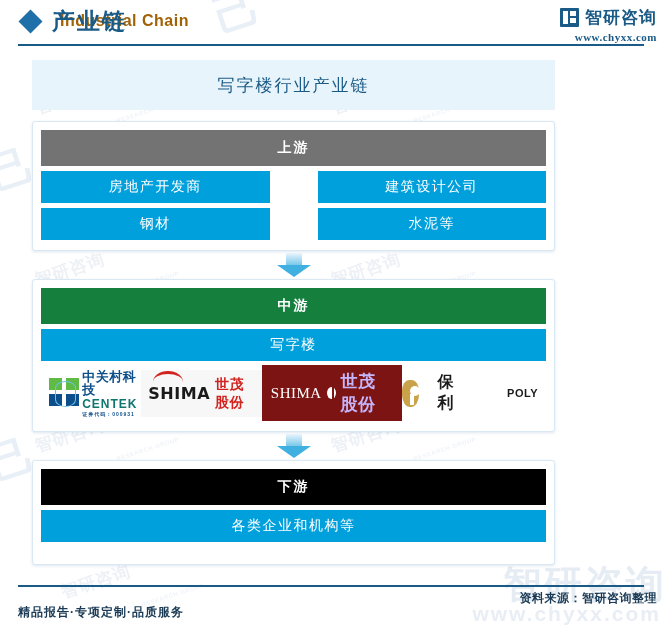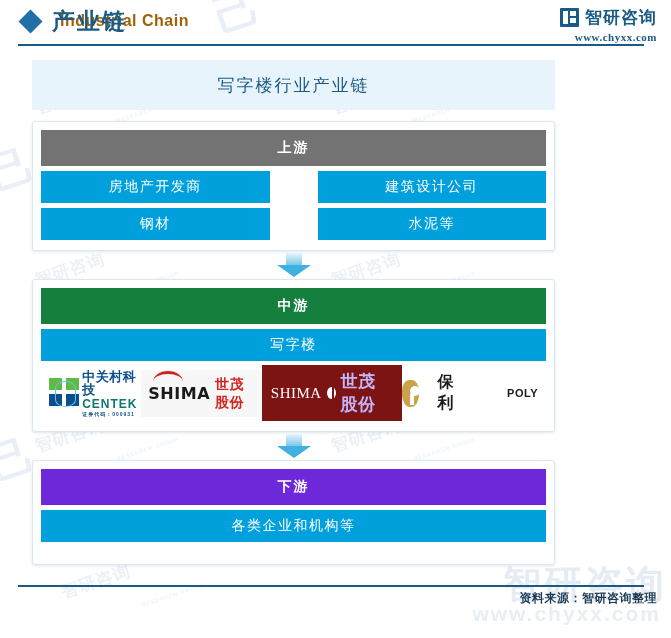--- a/index.html
+++ b/index.html
@@ -196,21 +196,21 @@
   .band-head {
     background: #737373;
     color: #ffffff;
     text-align: center;
     font-size: 14px;
     font-weight: bold;
     letter-spacing: 2px;
     padding: 9px 0 9px 0;
   }
   .band-head.mid-head { background: #15803d; }
-  .band-head.down-head { background: #6d28d9; }
+  .band-head.down-head { background: #000000; }
 
   .bar {
     background: #00a0dd;
     color: #ffffff;
     text-align: center;
     font-size: 14px;
     letter-spacing: 1.5px;
     padding: 7px 0 7px 0;
   }
   .bar.full { margin-top: 5px; }
@@ -496,14 +496,15 @@
 
   <div class="panel down" style="padding-bottom:22px;">
     <div class="band-head down-head">下游</div>
     <div class="bar full">各类企业和机构等</div>
   </div>
 
 </div>
 
 <div class="footer">
   <div class="footer-rule"></div>
+  <div class="footer-left">精品报告·专项定制·品质服务</div>
   <div class="footer-right">资料来源：智研咨询整理</div>
 </div>
 
 </body></html>

